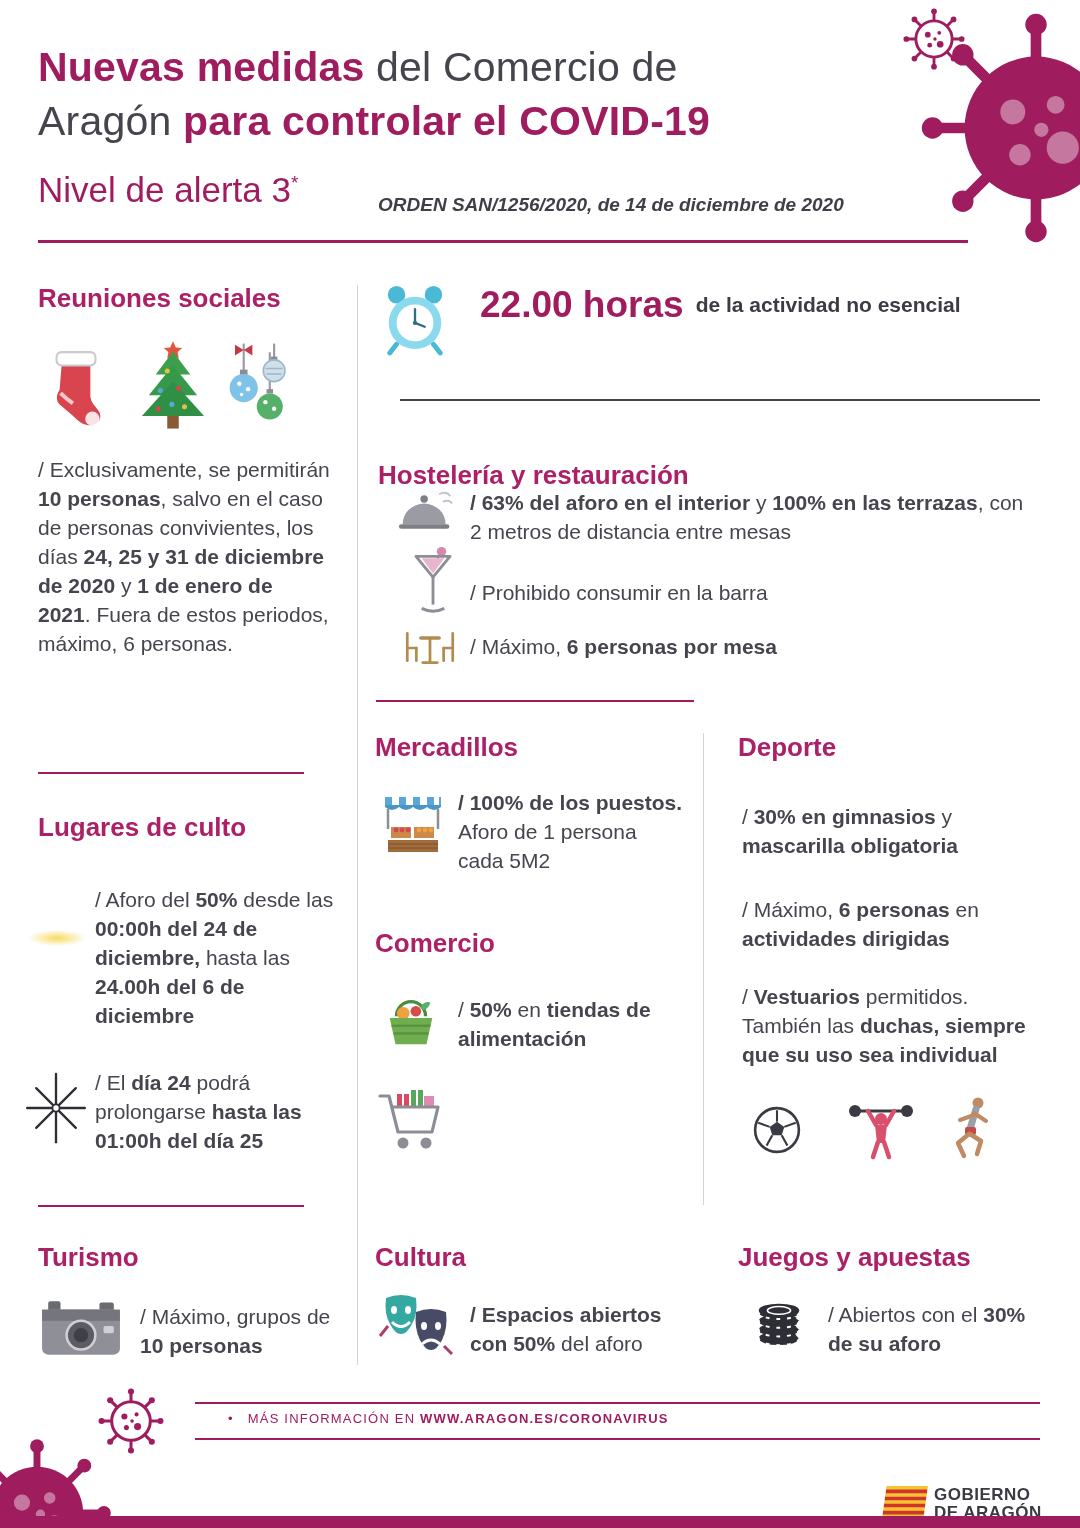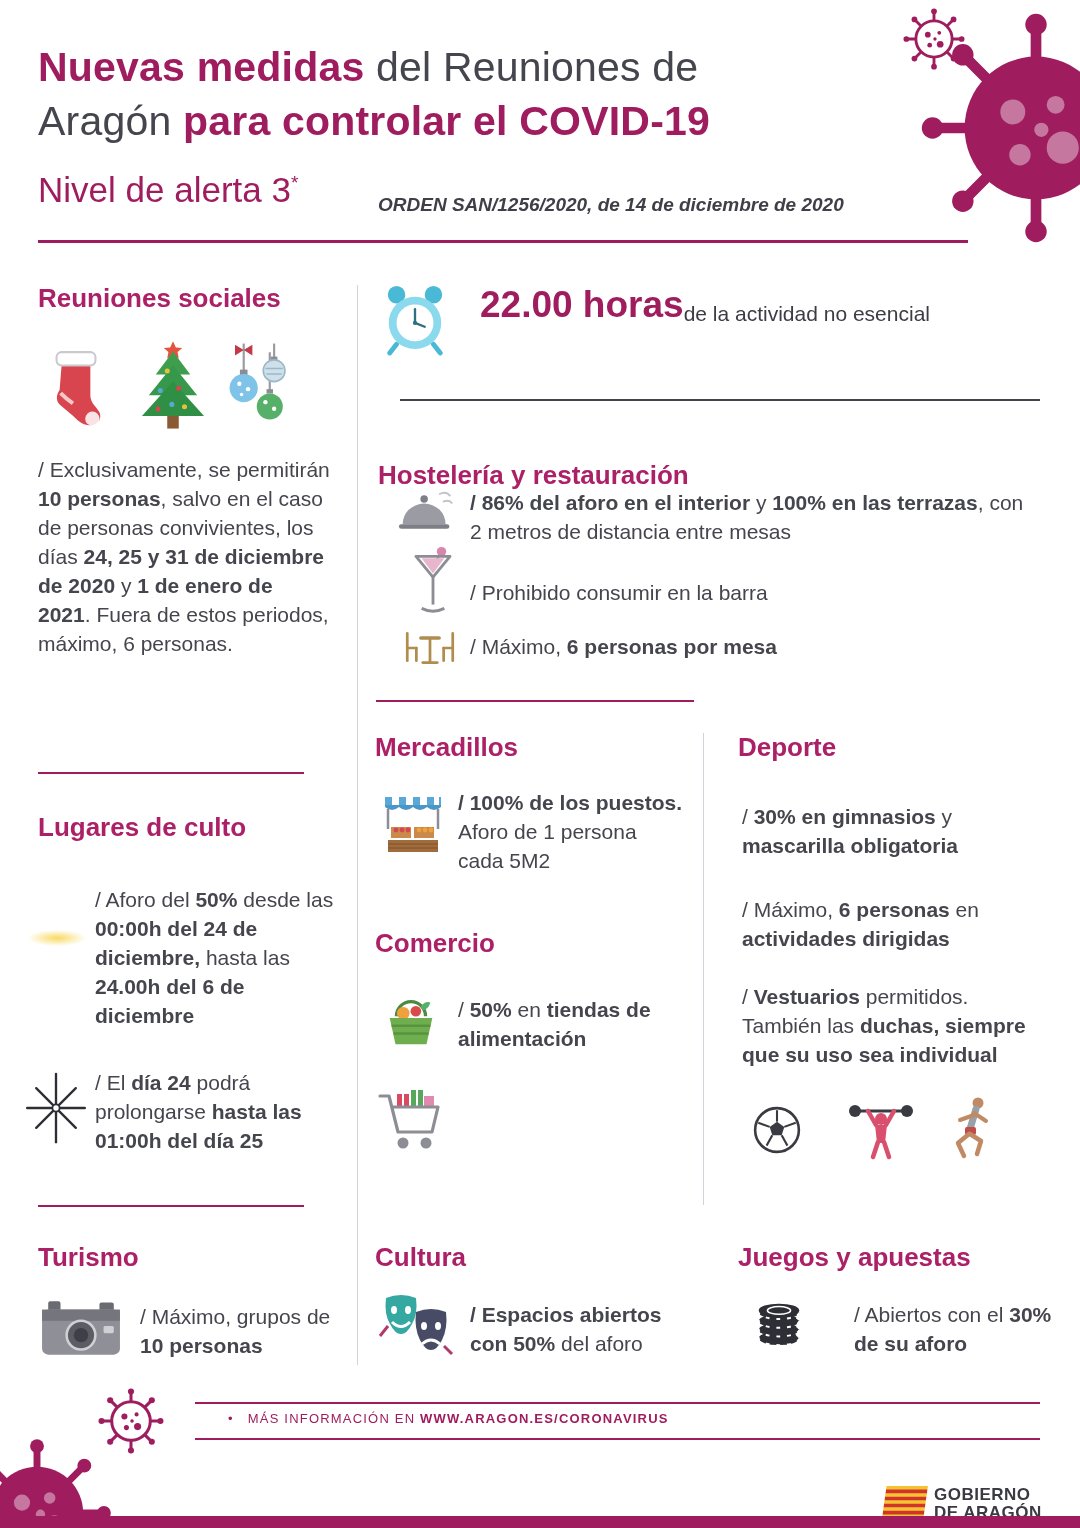--- a/index.html
+++ b/index.html
@@ -22,23 +22,23 @@
   .title .magenta{font-weight:700;}
   .alert{font-size:35px;font-weight:500;color:var(--magenta);}
   .alert sup{font-size:19px;}
   .order{font-size:19px;font-style:italic;font-weight:600;color:#3f3f48;}
   .rule{background:var(--magenta);}
   .rule-dark{background:#44444c;}
   .vline{background:var(--linegray);width:1px;}
   .sec-title{font-size:26px;font-weight:700;color:var(--heading);}
   .body-text{font-size:21px;line-height:29px;color:var(--dark);}
   .closure-pre{font-size:23px;font-weight:700;color:#3c3c45;}
-  .closure-row{display:flex;align-items:flex-end;}
+  .closure-row{display:flex;align-items:center;gap:12px;}
   .closure-time{font-size:37px;font-weight:700;color:var(--magenta);}
-  .closure-suf{font-size:21px;font-weight:400;color:#3c3c45;}
+  .closure-suf{font-size:21px;font-weight:700;color:#3c3c45;}
   .footer-info{font-size:13px;letter-spacing:1.2px;color:var(--magenta);display:flex;align-items:center;gap:14px;}
   .footer-info .b{font-weight:700;}
   .logo-text{font-size:17px;line-height:18px;font-weight:800;color:#3a3a42;letter-spacing:.5px;}
   .glow{
     width:58px;height:16px;border-radius:50%;
     background:radial-gradient(ellipse at center, rgba(248,216,90,.95) 0%, rgba(248,216,90,0) 72%);
   }
   svg{display:block;}
 </style>
 </head>
@@ -112,21 +112,21 @@
 <div class="page">
 
   <svg class="abs" style="left:920px;top:12px;width:232px;height:232px;color:var(--magenta)">
       <use href="#virus-solid"></use>
     </svg>
   <svg class="abs" style="left:903px;top:8px;width:62px;height:62px;color:var(--magenta)">
       <use href="#virus-outline"></use>
     </svg>
 
   <div class="abs title" style="left:38px;top:40px;width:830px;">
-    <div><span class="b magenta">Nuevas medidas</span><span class="dark"> del Reuniones de</span></div>
+    <div><span class="b magenta">Nuevas medidas</span><span class="dark"> del Comercio de</span></div>
     <div><span class="dark">Aragón </span><span class="b magenta">para controlar el COVID-19</span></div>
   </div>
   <div class="abs alert" style="left:38px;top:170px;">
     <span>Nivel de alerta 3</span><sup>*</sup>
   </div>
   <div class="abs order" style="left:378px;top:194px;">ORDEN SAN/1256/2020, de 14 de diciembre de 2020</div>
   <div class="abs rule" style="left:38px;top:240px;width:930px;height:3px;"></div>
 
   <div class="abs vline" style="left:357px;top:285px;height:1080px;"></div>
   <div class="abs vline" style="left:703px;top:733px;height:472px;"></div>
@@ -228,21 +228,21 @@
   <div class="abs rule-dark" style="left:400px;top:399px;width:640px;height:2px;"></div>
 
   <div class="abs sec-title" style="left:378px;top:428px;margin-top:32px;">Hostelería y restauración</div>
 
   <svg class="abs" style="left:398px;top:490px;width:56px;height:44px;" viewBox="0 0 60 46">
     <path d="M44 4 q8 -4 12 2 M48 12 q7 -3 10 2" stroke="#c3c3c9" stroke-width="2" fill="none"></path>
     <circle cx="28" cy="9" r="4" fill="#7e7e86"></circle>
     <path d="M5 36 A 23 22 0 0 1 51 36 Z" fill="#9b9ba3"></path>
     <rect x="1" y="36" width="54" height="5" rx="2.5" fill="#7e7e86"></rect>
   </svg>
-  <div class="abs body-text" style="left:470px;top:488px;width:566px;"><span class="b">/ 86% del aforo en el interior</span><span> y </span><span class="b">100% en las terrazas</span><span>, con 2 metros de distancia entre mesas</span></div>
+  <div class="abs body-text" style="left:470px;top:488px;width:566px;"><span class="b">/ 63% del aforo en el interior</span><span> y </span><span class="b">100% en las terrazas</span><span>, con 2 metros de distancia entre mesas</span></div>
 
   <svg class="abs" style="left:414px;top:545px;width:38px;height:70px;" viewBox="0 0 40 74">
     <line x1="28" y1="8" x2="22" y2="20" stroke="#8d8d95" stroke-width="2"></line>
     <circle cx="29" cy="7" r="5" fill="#d986ac"></circle>
     <polygon points="8,14 32,14 20,30" fill="#e8b6cc"></polygon>
     <polygon points="2,12 38,12 20,34" fill="none" stroke="#8d8d95" stroke-width="3" stroke-linejoin="round"></polygon>
     <line x1="20" y1="34" x2="20" y2="63" stroke="#8d8d95" stroke-width="3"></line>
     <path d="M8 67 q12 6 24 0" stroke="#8d8d95" stroke-width="3" fill="none"></path>
   </svg>
   <div class="abs body-text" style="left:470px;top:578px;width:500px;"><span>/ Prohibido consumir en la barra</span></div>
@@ -375,21 +375,21 @@
   <svg class="abs" style="left:752px;top:1292px;width:54px;height:58px;" viewBox="0 0 56 60">
     <g fill="#2e2e36" stroke="#ffffff" stroke-width="2" stroke-dasharray="4 7">
       <ellipse cx="28" cy="48" rx="21" ry="7"></ellipse>
       <ellipse cx="28" cy="39" rx="21" ry="7"></ellipse>
       <ellipse cx="28" cy="30" rx="21" ry="7"></ellipse>
       <ellipse cx="28" cy="21" rx="21" ry="7"></ellipse>
     </g>
     <ellipse cx="28" cy="19" rx="21" ry="7" fill="#2e2e36"></ellipse>
     <ellipse cx="28" cy="19" rx="12" ry="4" fill="none" stroke="#ffffff" stroke-width="1.6"></ellipse>
   </svg>
-  <div class="abs body-text" style="left:828px;top:1300px;width:215px;margin-left:26px;"><span>/ Abiertos con el </span><span class="b">30% de su aforo</span></div>
+  <div class="abs body-text" style="left:828px;top:1300px;width:215px;"><span>/ Abiertos con el </span><span class="b">30% de su aforo</span></div>
 
   <div class="abs rule" style="left:195px;top:1402px;width:845px;height:2px;"></div>
   <div class="abs footer-info" style="left:228px;top:1411px;">
     <span>•</span>
     <span><span>MÁS INFORMACIÓN EN </span><span class="b">WWW.ARAGON.ES/CORONAVIRUS</span></span>
   </div>
   <div class="abs rule" style="left:195px;top:1438px;width:845px;height:2px;"></div>
 
   <svg class="abs" style="left:-38px;top:1438px;width:150px;height:150px;color:var(--magenta)">
       <use href="#virus-solid"></use>

